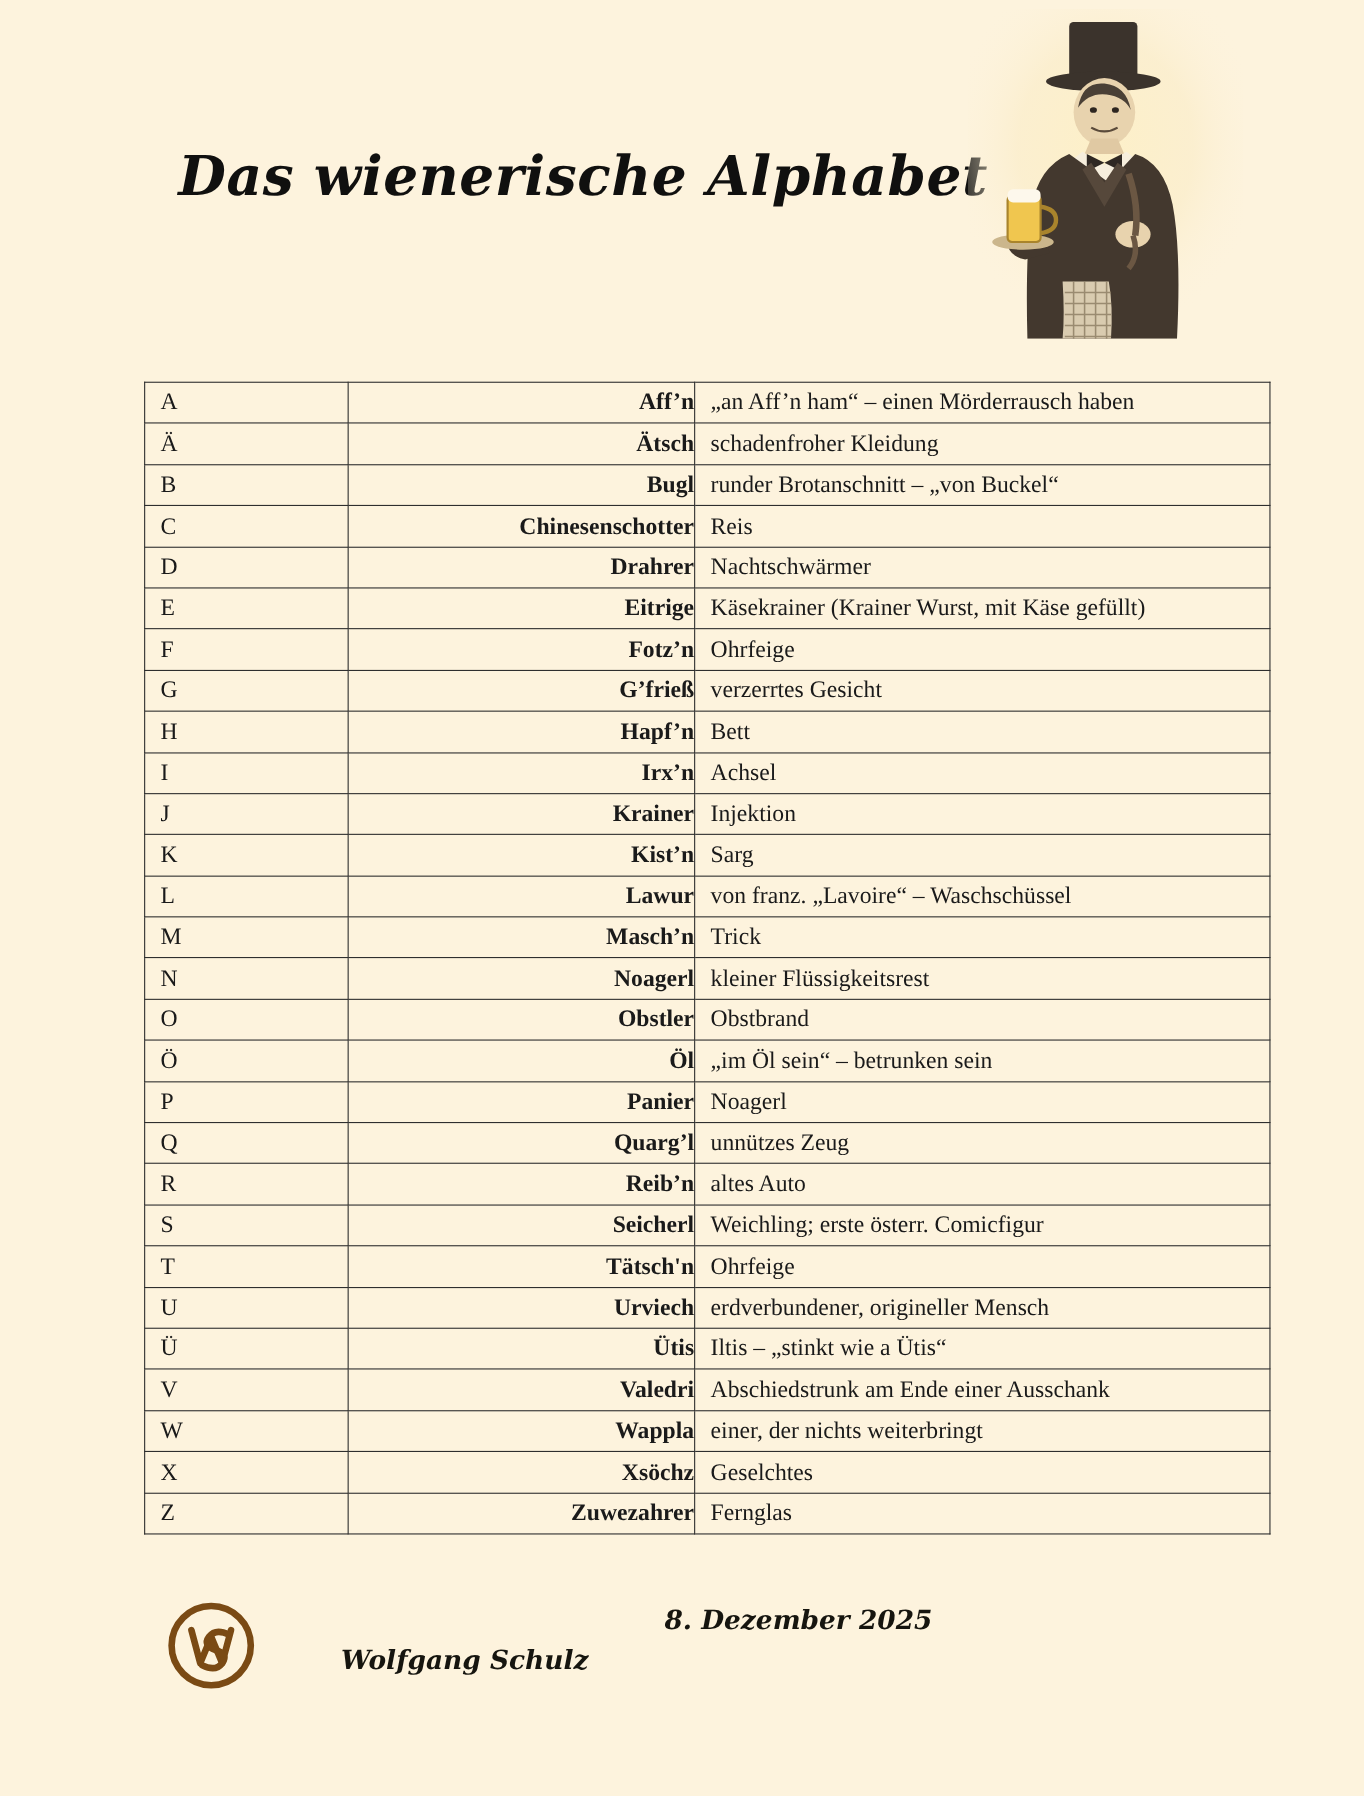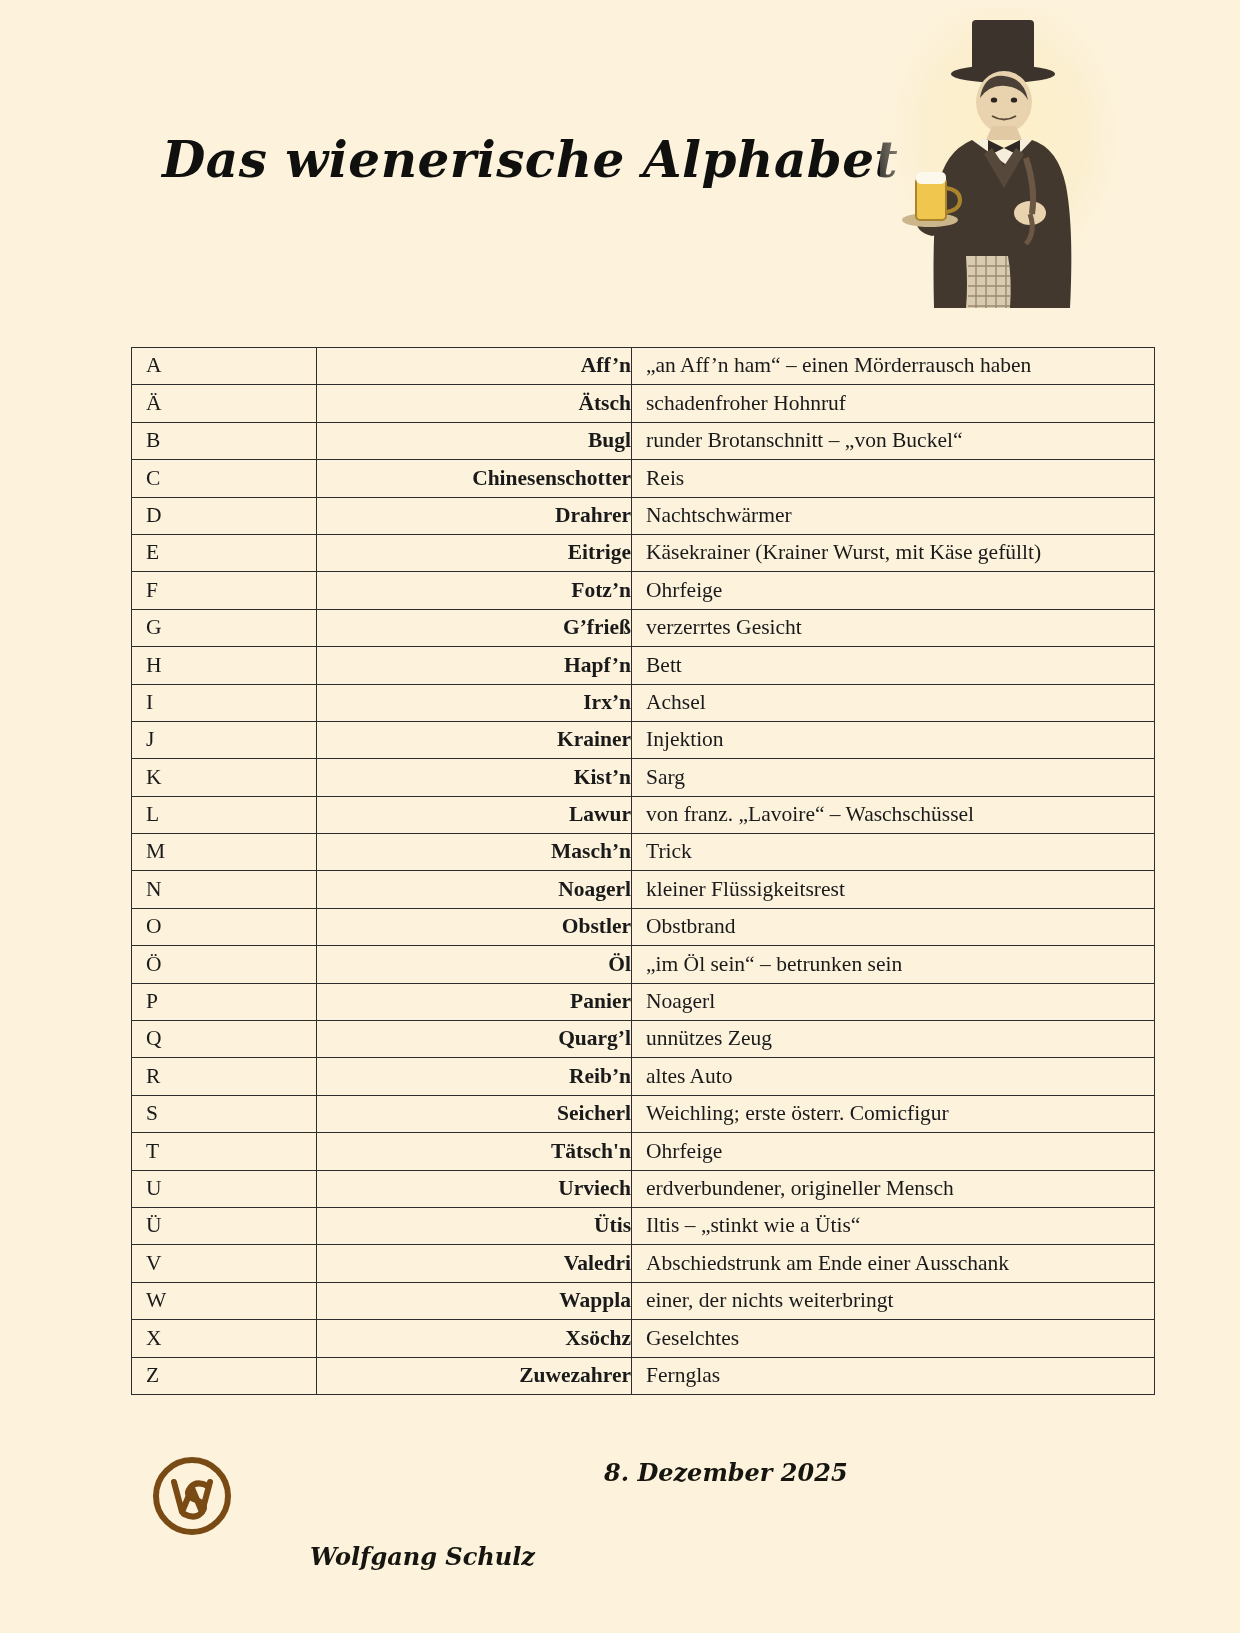--- a/index.html
+++ b/index.html
@@ -81,21 +81,20 @@
   .author {
     position: absolute;
     left: 310px;
     top: 1494px;
     font-family: "DejaVu Serif", serif;
     font-style: italic;
     font-weight: 700;
     font-size: 24px;
     color: #16150f;
     white-space: nowrap;
-    margin-top: 48px;
   }
   .date {
     position: absolute;
     left: 604px;
     top: 1458px;
     font-family: "DejaVu Serif", serif;
     font-style: italic;
     font-weight: 700;
     font-size: 24px;
     color: #16150f;
@@ -160,21 +159,21 @@
   <table class="alphabet-table">
     <tbody>
       <tr>
         <td class="col-letter">A</td>
         <td class="col-word">Aff’n</td>
         <td class="col-mean">„an Aff’n ham“ – einen Mörderrausch haben</td>
       </tr>
       <tr>
         <td class="col-letter">Ä</td>
         <td class="col-word">Ätsch</td>
-        <td class="col-mean">schadenfroher Hohnruf</td>
+        <td class="col-mean">schadenfroher Kleidung</td>
       </tr>
       <tr>
         <td class="col-letter">B</td>
         <td class="col-word">Bugl</td>
         <td class="col-mean">runder Brotanschnitt – „von Buckel“</td>
       </tr>
       <tr>
         <td class="col-letter">C</td>
         <td class="col-word">Chinesenschotter</td>
         <td class="col-mean">Reis</td>

